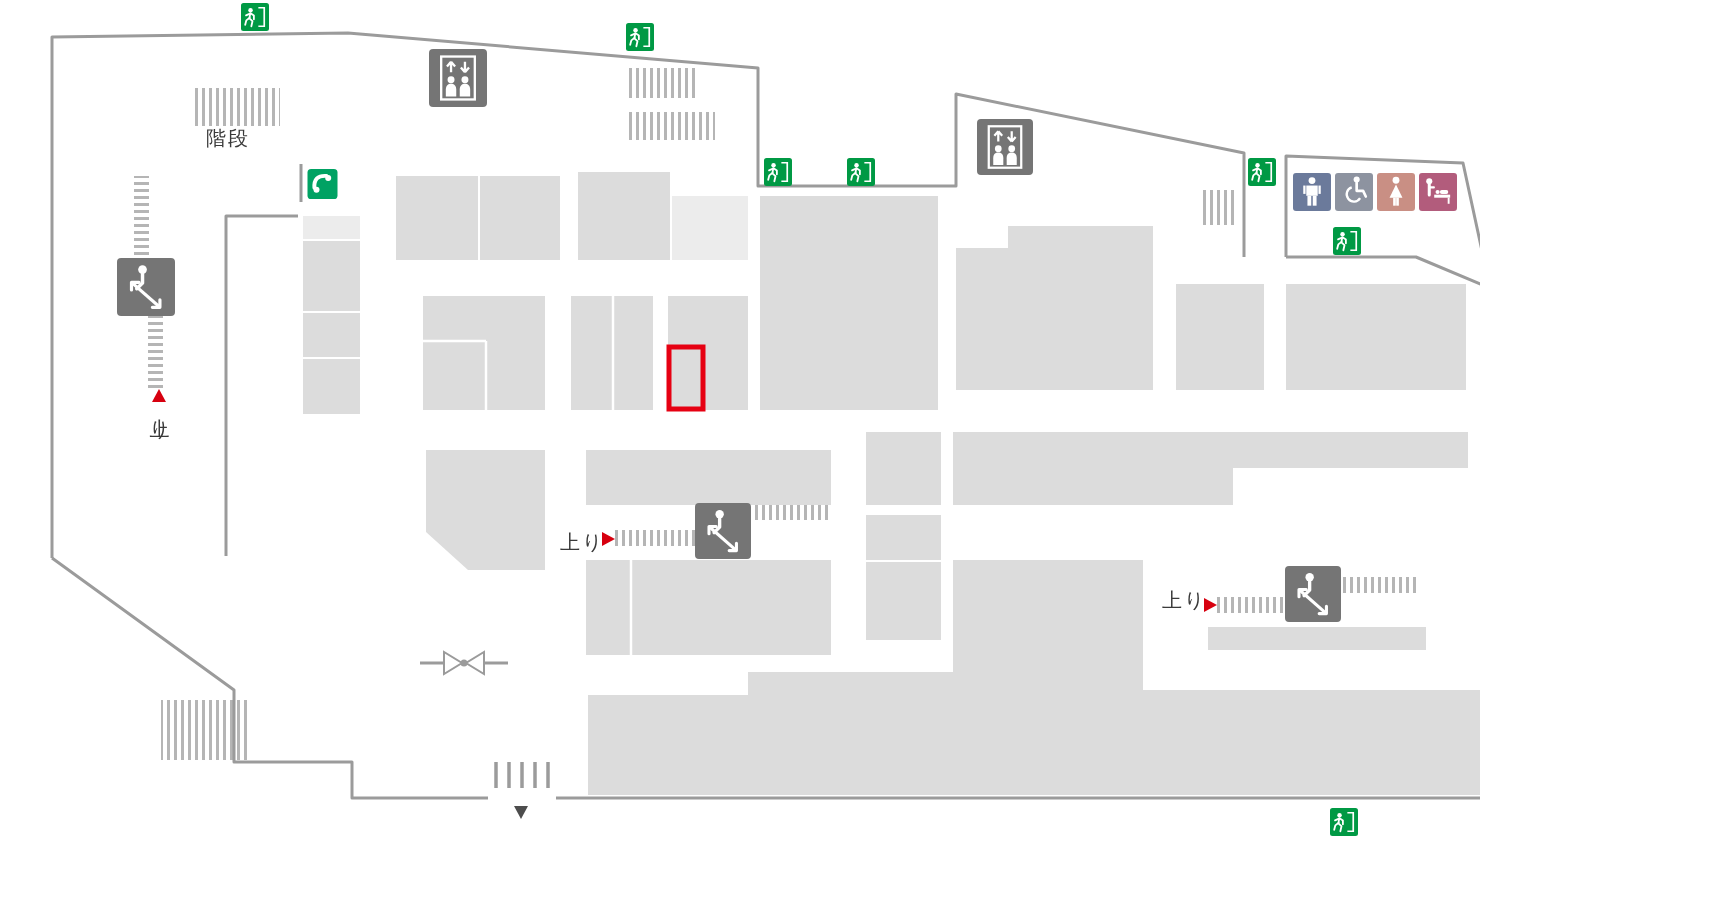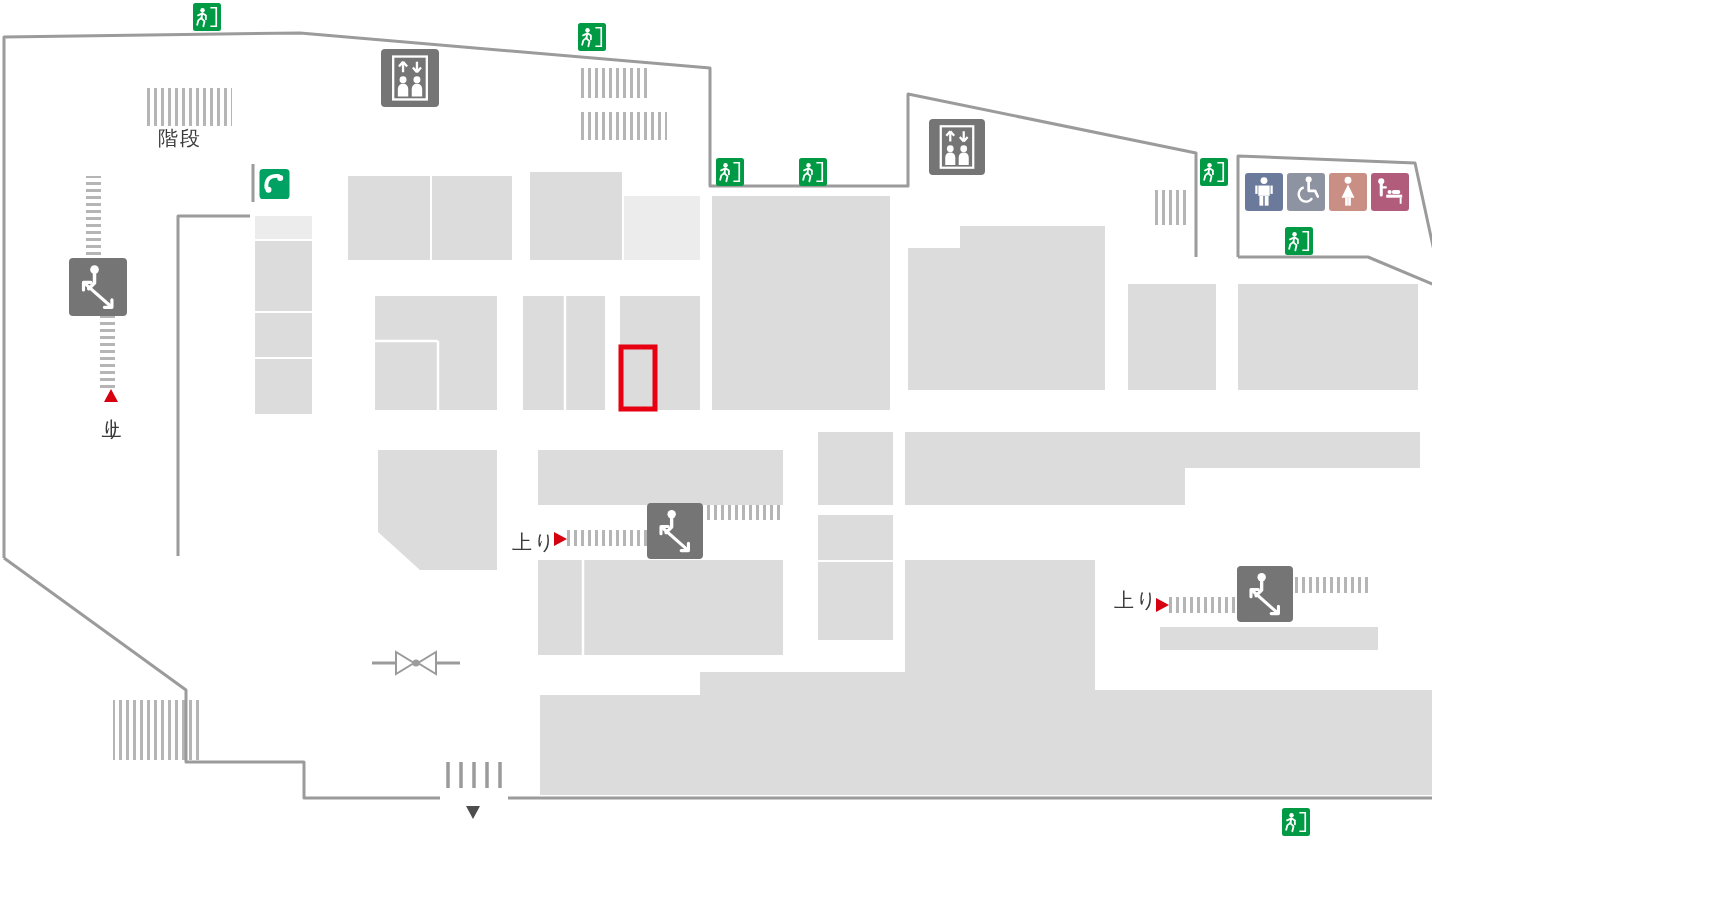--- a/index.html
+++ b/index.html
@@ -6,20 +6,21 @@
   :root{
     --c-wall:#9b9b9b; --c-room:#dcdcdc; --c-room-light:#ececec; --c-hatch:#b5b5b5;
     --c-exit:#009944; --c-phone:#00a263; --c-facility:#757575;
     --c-men:#6b7a9b; --c-access:#8d93a0; --c-women:#c98f84; --c-baby:#b25c7c;
     --c-highlight:#e60012; --c-marker:#d7000f; --c-label:#3a3a3a; --c-entrance:#4d4d4d;
   }
   html,body{margin:0;padding:0;background:#ffffff;}
   .stage{
     position:relative;width:1432px;height:924px;background:#ffffff;overflow:hidden;
     font-family:"DejaVu Sans","Liberation Sans",sans-serif;
+    margin-left:48px;
   }
   .stage svg{position:absolute;left:0;top:0;width:1731px;height:924px;}
   .labels-layer{position:absolute;left:0;top:0;width:100%;height:100%;pointer-events:none;}
   .map-label{
     position:absolute;color:var(--c-label);line-height:1.15;letter-spacing:2px;
     white-space:nowrap;font-weight:400;
   }
   .map-label.vertical{writing-mode:vertical-rl;text-orientation:upright;letter-spacing:3px;}
   .room{fill:var(--c-room);}
   .room.light{fill:var(--c-room-light);}

